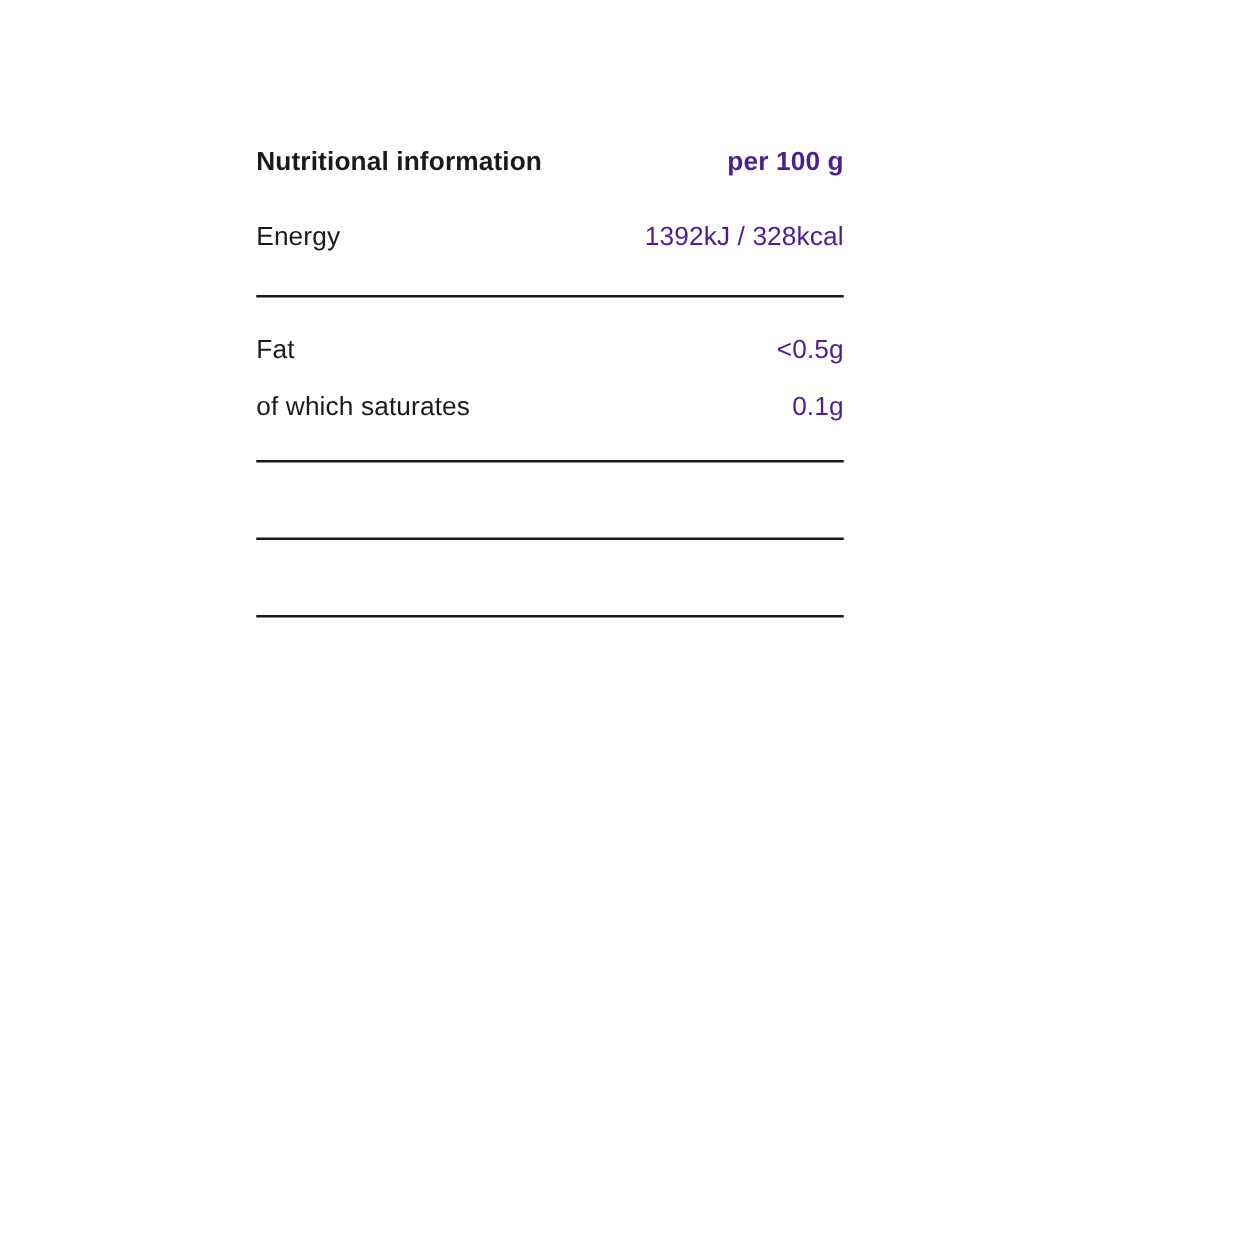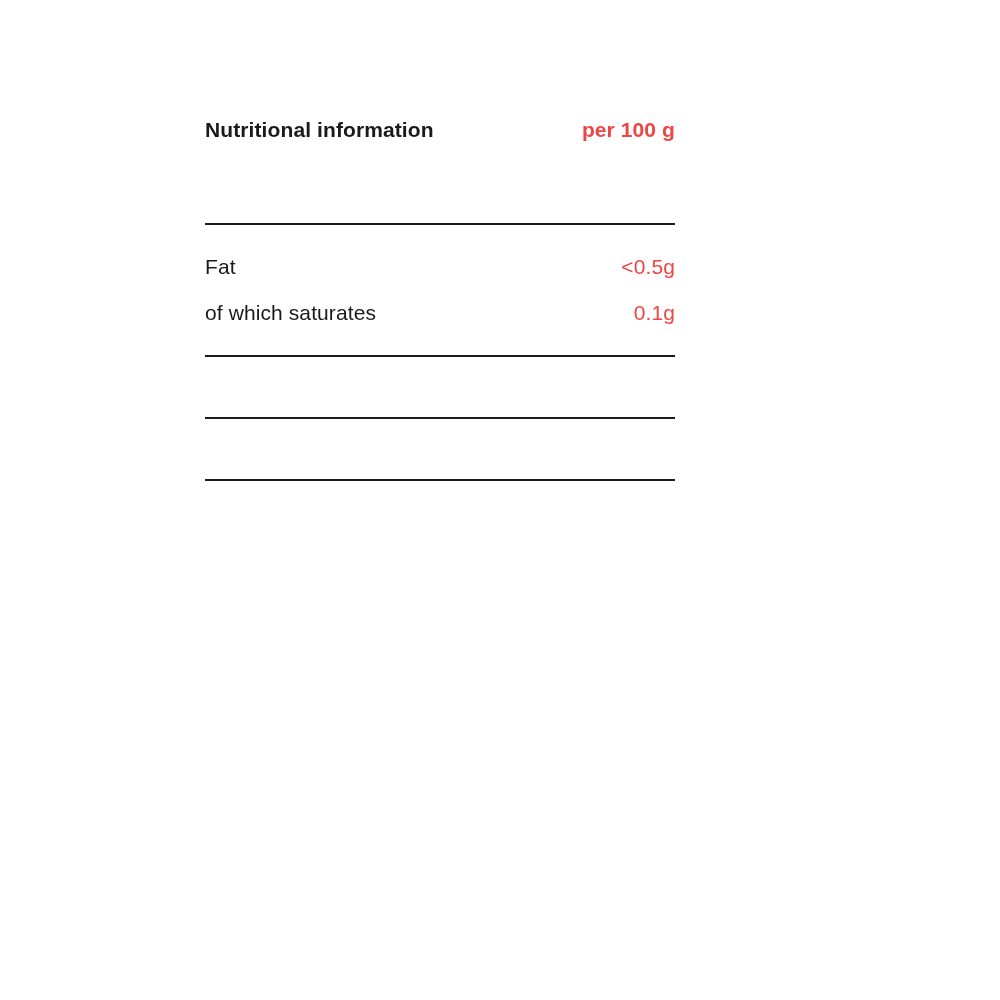--- a/index.html
+++ b/index.html
@@ -31,31 +31,31 @@
     font-size: 21px;
     font-weight: 400;
     letter-spacing: 0.1px;
     color: #1a1a1a;
     white-space: nowrap;
   }
   .value {
     font-size: 21px;
     font-weight: 400;
     letter-spacing: 0.1px;
-    color: #ef4444;
+    color: #4c1d95;
     white-space: nowrap;
     text-align: right;
   }
   .header .label,
   .header .value {
     font-weight: 700;
     font-size: 21px;
   }
   .header {
-    margin-bottom: 47px;
+    margin-bottom: 36px;
     align-items: center;
   }
   .divider {
     height: 0;
     border-top: 2px solid #1a1a1a;
     width: 100%;
   }
   .group {
     display: block;
   }
@@ -75,20 +75,24 @@
 </head>
 <body>
 
 <div class="panel">
 
   <div class="row header">
     <span class="label">Nutritional information</span>
     <span class="value">per 100 g</span>
   </div>
 
+  <div class="row">
+    <span class="label">Energy</span>
+    <span class="value">1392kJ / 328kcal</span>
+  </div>
 
   <div class="sp-after-energy"></div>
   <div class="divider"></div>
   <div class="sp-before-fat"></div>
 
   <div class="group">
     <div class="row">
       <span class="label">Fat</span>
       <span class="value">&lt;0.5g</span>
     </div>

